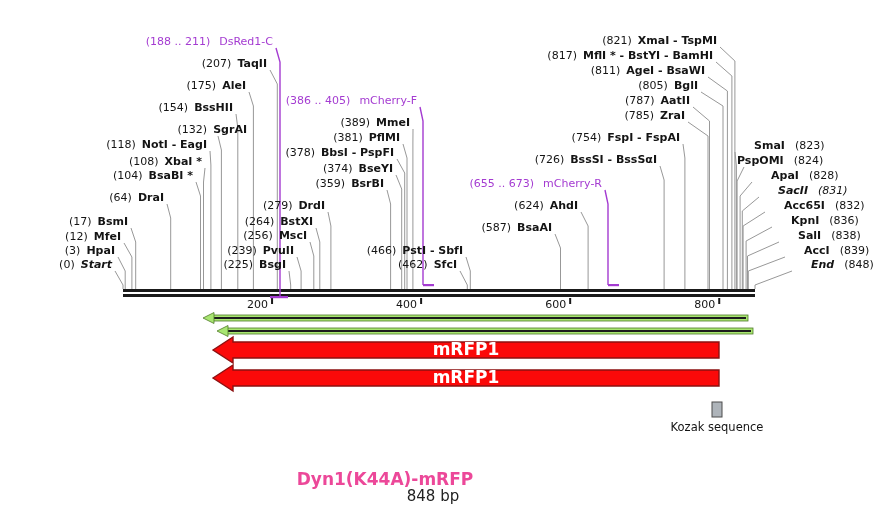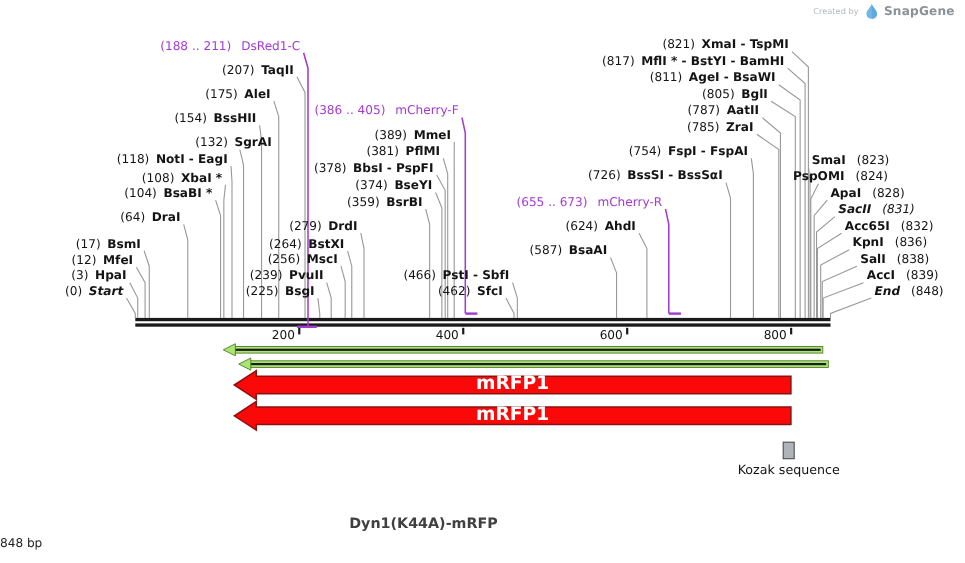--- a/index.html
+++ b/index.html
@@ -3,31 +3,31 @@
 <meta charset="utf-8">
 <style>
   html,body{margin:0;padding:0;}
   body{width:877px;height:512px;background:#ffffff;font-family:"DejaVu Sans","Liberation Sans",sans-serif;overflow:hidden;position:relative;}
   #canvas{position:absolute;left:0;top:0;width:877px;height:512px;}
   #map-svg{position:absolute;left:0;top:0;}
   #diagram-layer{position:absolute;left:0;top:0;width:877px;height:512px;}
   .lbl{position:absolute;white-space:nowrap;font-size:11px;color:#141414;line-height:13px;}
   .lbl .pos{font-weight:400;text-align:center;}
   .lbl .name{font-weight:700;margin-left:6px;}
-  .lbl.name-first .name{margin-left:0;}
+  .lbl.name-first .name{margin-left:16px;}
   .lbl.name-first .pos{margin-left:10px;}
   .lbl.align-right{transform:translateX(-100%);}
   .lbl.primer{color:#a43bd1;}
   .lbl.primer .name{font-weight:400;margin-left:9px;}
   .it{font-style:italic;}
   .tick-label{position:absolute;font-size:11px;color:#141414;line-height:12px;}
   .feature-label{position:absolute;transform:translateX(-50%);font-weight:700;font-size:17px;color:#ffffff;line-height:13px;}
   .center-label{position:absolute;transform:translateX(-50%);font-size:11.5px;color:#141414;line-height:14px;}
-  #map-title{position:absolute;left:0;width:770px;text-align:center;top:469px;font-size:13px;font-weight:700;color:#404040;}
-  #map-len{position:absolute;left:0;width:866px;top:487px;font-size:11px;color:#222;}
+  #map-title{position:absolute;left:0;width:770px;text-align:center;top:469px;font-size:17px;font-weight:700;color:#ec4899;}
+  #map-len{position:absolute;left:0;width:866px;text-align:center;top:487px;font-size:15px;color:#222;}
   #brand{position:absolute;top:3px;right:9px;display:flex;align-items:center;gap:5px;}
   #brand .created{font-size:7.5px;color:#b6bac0;}
   #brand .sg{font-size:11px;color:#8b9197;font-weight:600;letter-spacing:0.2px;}
 </style>
 </head>
 <body>
 
 <div id="canvas">
 
   <svg id="map-svg" width="877" height="512">
@@ -146,24 +146,16 @@
       <div class="lbl name-first" style="left: 788px; top: 244px;"><span class="name">AccI</span><span class="pos">(839)</span></div>
       <div class="lbl name-first" style="left: 795px; top: 258px;"><span class="name it">End</span><span class="pos">(848)</span></div>
       <div class="lbl primer align-right" style="left: 273px; top: 35px;"><span class="pos">(188 .. 211)</span><span class="name">DsRed1-C</span></div>
       <div class="lbl primer align-right" style="left: 417px; top: 94px;"><span class="pos">(386 .. 405)</span><span class="name">mCherry-F</span></div>
       <div class="lbl primer align-right" style="left: 602px; top: 177px;"><span class="pos">(655 .. 673)</span><span class="name">mCherry-R</span></div>
       <div class="feature-label" style="left: 466px; top: 343px;">mRFP1</div>
       <div class="feature-label" style="left: 466px; top: 371px;">mRFP1</div>
       <div class="center-label" style="left: 717px; top: 420px;">Kozak sequence</div>
     </div>
 
-  <div id="brand">
-    <span class="created">Created by</span>
-    <svg width="13" height="14" viewBox="0 0 24 26">
-      <path d="M12 1 C15 8 21 12 21 17.5 A9 9 0 1 1 3 17.5 C3 12 9 8 12 1 Z" fill="#74b7e6"></path>
-      <path d="M12 1 C15 8 21 12 21 17.5 A9 9 0 0 1 12 26.4 Z" fill="#4f9fd9" opacity="0.55"></path>
-    </svg>
-    <span class="sg">SnapGene</span>
-  </div>
 
   <div id="map-title">Dyn1(K44A)-mRFP</div>
   <div id="map-len">848 bp</div>
 </div>
 
 </body></html>

